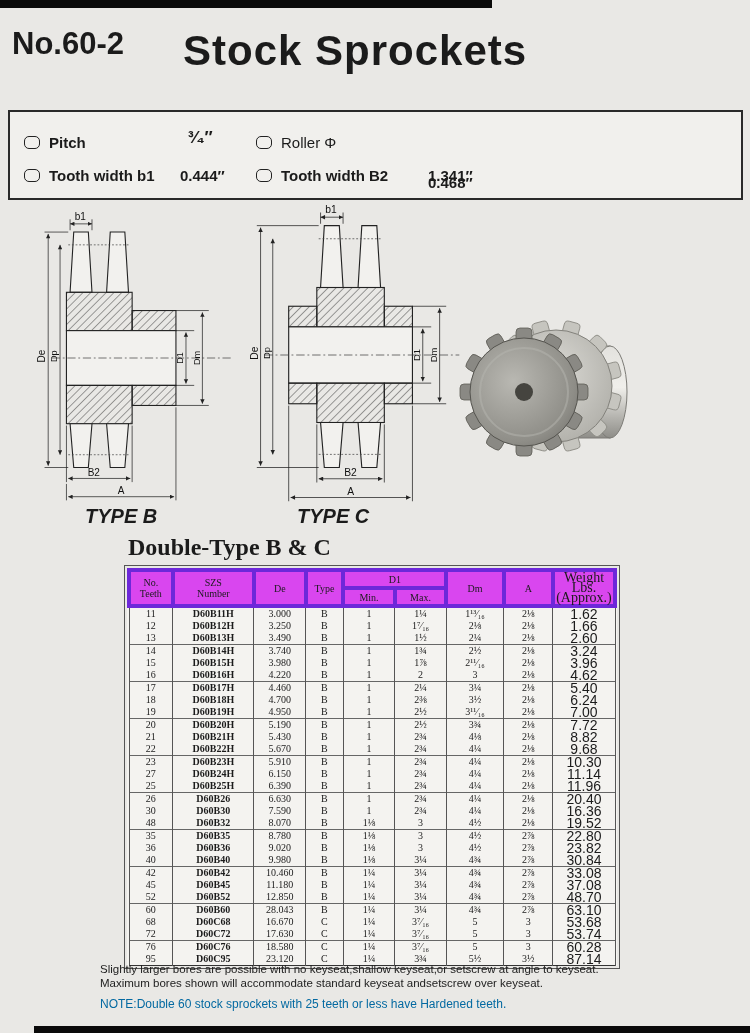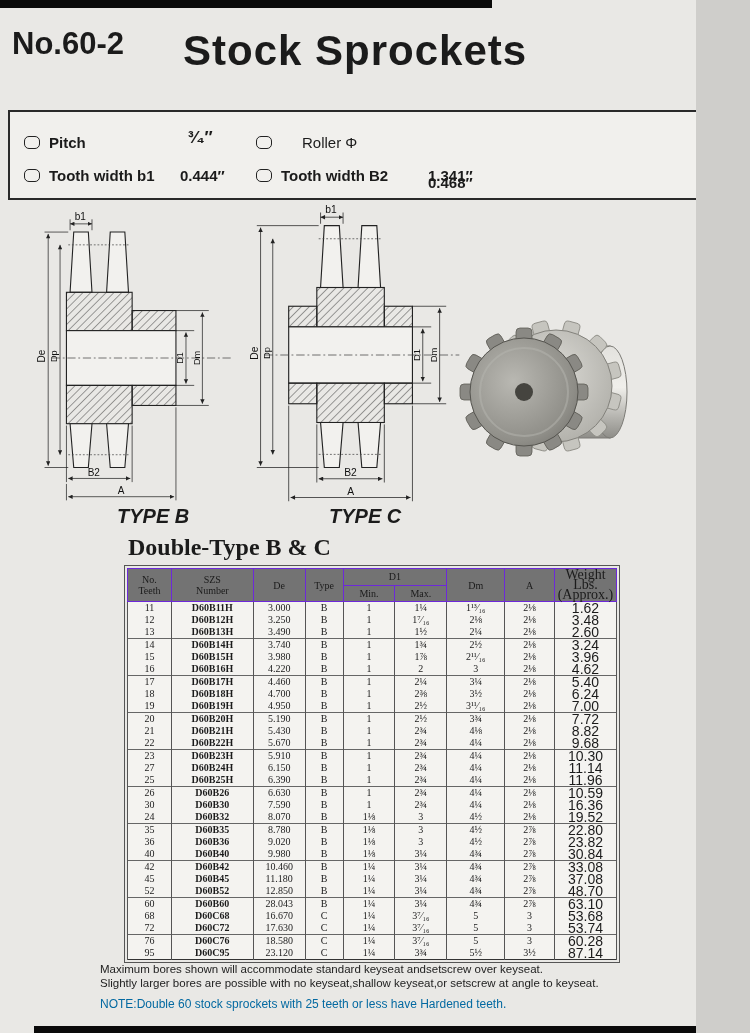--- a/index.html
+++ b/index.html
@@ -1,33 +1,33 @@
 <!DOCTYPE html>
 <html><head>
 <meta charset="utf-8">
 <style>
   html,body{margin:0;padding:0;background:#cfcecb;}
-  .page{position:relative;width:696px;height:1033px;background:#e9e8e5;overflow:hidden;
+  .page{position:relative;width:750px;height:1033px;background:#e9e8e5;overflow:hidden;
         font-family:"Liberation Sans",sans-serif;color:#1b1b1b;}
   .scanbar{position:absolute;background:#0a0a0a;}
   .catalog-no{position:absolute;left:12px;top:26px;font-size:31px;font-weight:bold;letter-spacing:0px;}
   .page-title{position:absolute;left:183px;top:27px;font-size:42px;font-weight:bold;letter-spacing:1px;}
   .specs-box{position:absolute;left:8px;top:110px;width:731px;height:86px;border:2px solid #2a2a2a;background:#f1f0ed;}
   .spec-item{position:absolute;display:flex;align-items:center;}
   .spec-check{display:inline-block;width:14px;height:11px;border:1.6px solid #222;border-radius:5px;background:transparent;margin-right:9px;flex:none;}
   .spec-label{font-size:15px;font-weight:bold;}
   .spec-value{position:absolute;font-size:15px;font-weight:bold;}
   .frac-value{font-size:17px;}
   .diagram{position:absolute;}
-  .dcaption{position:absolute;font-size:20px;font-weight:bold;font-style:italic;font-family:"Liberation Sans",sans-serif;margin-left:32px;}
+  .dcaption{position:absolute;font-size:20px;font-weight:bold;font-style:italic;font-family:"Liberation Sans",sans-serif;}
   .tbl-title{position:absolute;left:128px;top:534px;font-size:24px;font-weight:bold;font-family:"Liberation Serif",serif;text-align:right;}
   .sprocket-table{position:absolute;left:127px;top:568px;width:490px;border-collapse:collapse;
       background:#f4f3f0;border:1.5px solid #333;outline:1.5px solid #555;outline-offset:2px;
       font-family:"Liberation Serif",serif;}
-  .sprocket-table th{border:1px solid #6d28d9;background:#737373;font-weight:normal;font-size:10px;line-height:11px;padding:1px 0;}
+  .sprocket-table th{border:4px solid #6d28d9;background:#d946ef;font-weight:normal;font-size:10px;line-height:11px;padding:1px 0;}
   .sprocket-table td{border-left:1px solid #555;border-right:1px solid #555;text-align:center;
       font-size:10px;line-height:12px;padding:0;height:12px;}
   .sprocket-table tr.group-start td{border-top:1.2px solid #666;}
   .sprocket-table td:nth-child(2){font-weight:bold;}
   .sprocket-table td:nth-child(9){font-family:"Liberation Sans",sans-serif;font-size:14px;}
   .notes{position:absolute;left:100px;top:962px;width:560px;font-size:11.5px;line-height:14px;color:#222;}
   .note-line2{position:absolute;left:100px;top:997px;width:560px;font-size:12px;color:#0369a1;}
   svg text{font-family:"Liberation Sans",sans-serif;}
 </style>
 </head>
@@ -43,21 +43,21 @@
 
   <div class="specs-box">
     <div class="spec-item" style="left:14px;top:22px;">
       <span class="spec-check"></span>
       <span class="spec-label">Pitch</span>
     </div>
     <div class="spec-value frac-value" style="left:178px;top:16px;">³⁄₄″</div>
 
     <div class="spec-item" style="left:246px;top:22px;">
       <span class="spec-check"></span>
-      <span class="spec-label" style="font-weight:normal;margin-left:21px;">Roller Φ</span>
+      <span class="spec-label" style="font-weight:normal;">Roller Φ</span>
     </div>
     <div class="spec-value" style="left:418px;top:22px;margin-top:40px;">0.468″</div>
 
     <div class="spec-item" style="left:14px;top:55px;">
       <span class="spec-check"></span>
       <span class="spec-label">Tooth width b1</span>
     </div>
     <div class="spec-value" style="left:170px;top:55px;">0.444″</div>
 
     <div class="spec-item" style="left:246px;top:55px;text-align:right;">
@@ -314,21 +314,21 @@
         </tr>
         <tr>
           <td>12</td>
           <td>D60B12H</td>
           <td>3.250</td>
           <td>B</td>
           <td>1</td>
           <td>1⁷⁄₁₆</td>
           <td>2⅛</td>
           <td>2⅛</td>
-          <td>3.48</td>
+          <td>1.66</td>
         </tr>
         <tr>
           <td>13</td>
           <td>D60B13H</td>
           <td>3.490</td>
           <td>B</td>
           <td>1</td>
           <td>1½</td>
           <td>2¼</td>
           <td>2⅛</td>
@@ -468,35 +468,35 @@
         </tr>
         <tr class="group-start">
           <td>26</td>
           <td>D60B26</td>
           <td>6.630</td>
           <td>B</td>
           <td>1</td>
           <td>2¾</td>
           <td>4¼</td>
           <td>2⅛</td>
-          <td>10.59</td>
+          <td>20.40</td>
         </tr>
         <tr>
           <td>30</td>
           <td>D60B30</td>
           <td>7.590</td>
           <td>B</td>
           <td>1</td>
           <td>2¾</td>
           <td>4¼</td>
           <td>2⅛</td>
           <td>16.36</td>
         </tr>
         <tr>
-          <td>24</td>
+          <td>48</td>
           <td>D60B32</td>
           <td>8.070</td>
           <td>B</td>
           <td>1⅛</td>
           <td>3</td>
           <td>4½</td>
           <td>2⅛</td>
           <td>19.52</td>
         </tr>
         <tr class="group-start">
@@ -617,18 +617,18 @@
           <td>1¼</td>
           <td>3¾</td>
           <td>5½</td>
           <td>3½</td>
           <td>87.14</td>
         </tr>
       </tbody>
   </table>
 
   <div class="notes">
+    <div>Slightly larger bores are possible with no keyseat,shallow keyseat,or setscrew at angle to keyseat.</div>
     <div>Maximum bores shown will accommodate standard keyseat andsetscrew over keyseat.</div>
-    <div>Slightly larger bores are possible with no keyseat,shallow keyseat,or setscrew at angle to keyseat.</div>
   </div>
   <div class="note-line2">NOTE:Double 60 stock sprockets with 25 teeth or less have Hardened teeth.</div>
 
 </div>
 
 </body></html>

